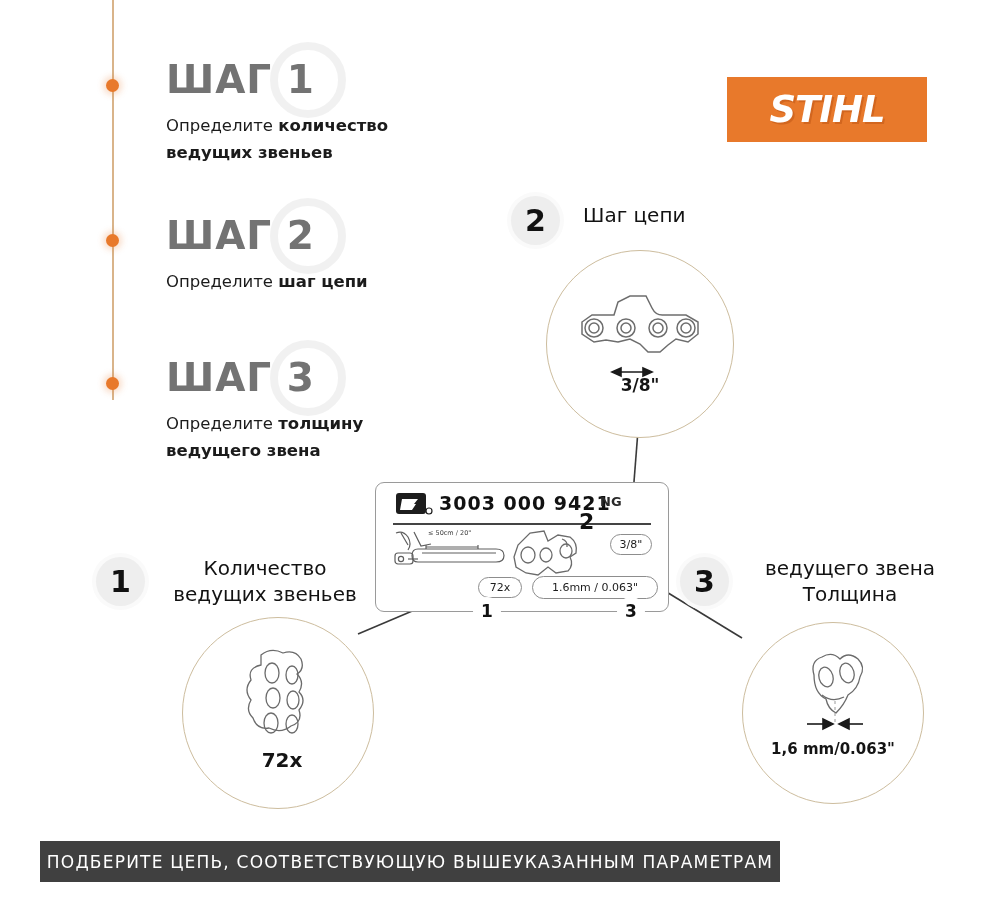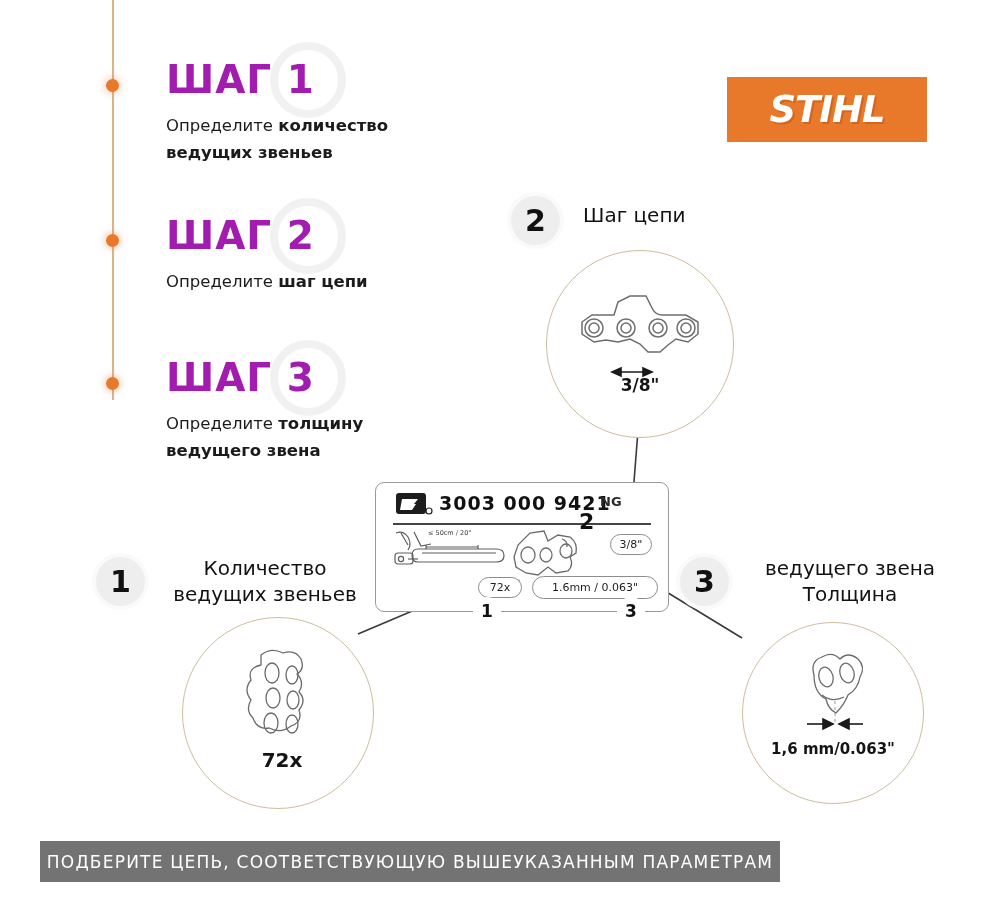--- a/index.html
+++ b/index.html
@@ -12,21 +12,21 @@
   #page{position:relative;width:1000px;height:900px;background:#fff;}
 
   
   .timeline-line{position:absolute;left:112px;top:0;width:2px;height:400px;background:#d9b48a;}
   .timeline-dot{position:absolute;width:13px;height:13px;border-radius:50%;
     background:#e8792b;left:106px;box-shadow:0 0 6px 3px rgba(232,121,43,.25);}
 
   
   .step{position:absolute;left:166px;}
   .step-title{position:relative;font-size:39px;font-weight:bold;letter-spacing:1px;
-    color:#a21caf;font-family:"DejaVu Sans", sans-serif;line-height:1;white-space:nowrap;}
+    color:#737373;font-family:"DejaVu Sans", sans-serif;line-height:1;white-space:nowrap;}
   .step-title .watermark{
     position:absolute;top:50%;left:0;transform:translate(0,-50%);
     width:60px;height:60px;border-radius:50%;border:8px solid rgba(0,0,0,.055);
     pointer-events:none;}
   .step-desc{margin-top:13px;font-size:16.5px;line-height:1.65;color:#1b1b1b;
     font-family:"DejaVu Sans", sans-serif;max-width:260px;}
   .step-desc b{font-weight:bold;}
 
   
   .logo{position:absolute;left:727px;top:49px;width:200px;height:65px;background:#e8792b;
@@ -68,21 +68,21 @@
     font-size:6.5px;color:#3b3b3b;white-space:nowrap;}
   .edge-num{position:absolute;width:28px;height:28px;border-radius:50%;background:#fff;
     display:flex;align-items:center;justify-content:center;
     font-family:"DejaVu Sans", sans-serif;font-weight:bold;font-size:17px;color:#111;}
 
   
   .circ-caption{position:absolute;font-family:"DejaVu Sans", sans-serif;font-weight:bold;
     color:#141414;text-align:center;white-space:nowrap;}
 
   
-  .banner{position:absolute;left:40px;top:841px;width:740px;height:41px;background:#737373;
+  .banner{position:absolute;left:40px;top:841px;width:740px;height:41px;background:#404040;
     display:flex;align-items:center;justify-content:center;}
   .banner-text{color:#fff;font-family:"DejaVu Sans", sans-serif;font-size:17px;
     letter-spacing:1.2px;white-space:nowrap;}
 </style>
 </head>
 <body>
 
 <div id="page">
 
   <div class="timeline-line"></div>

